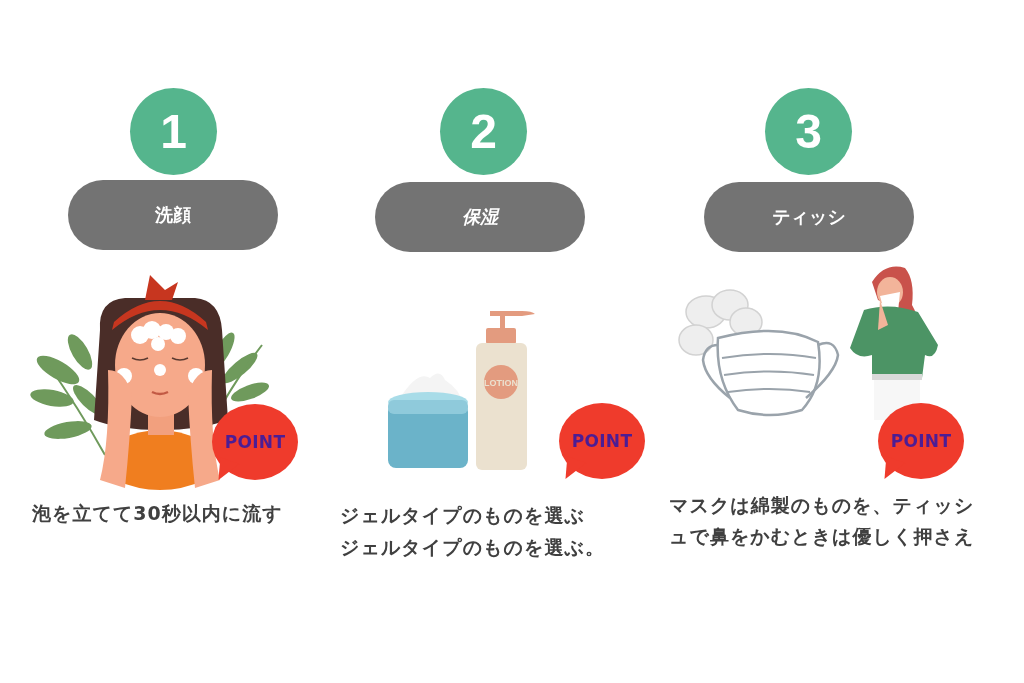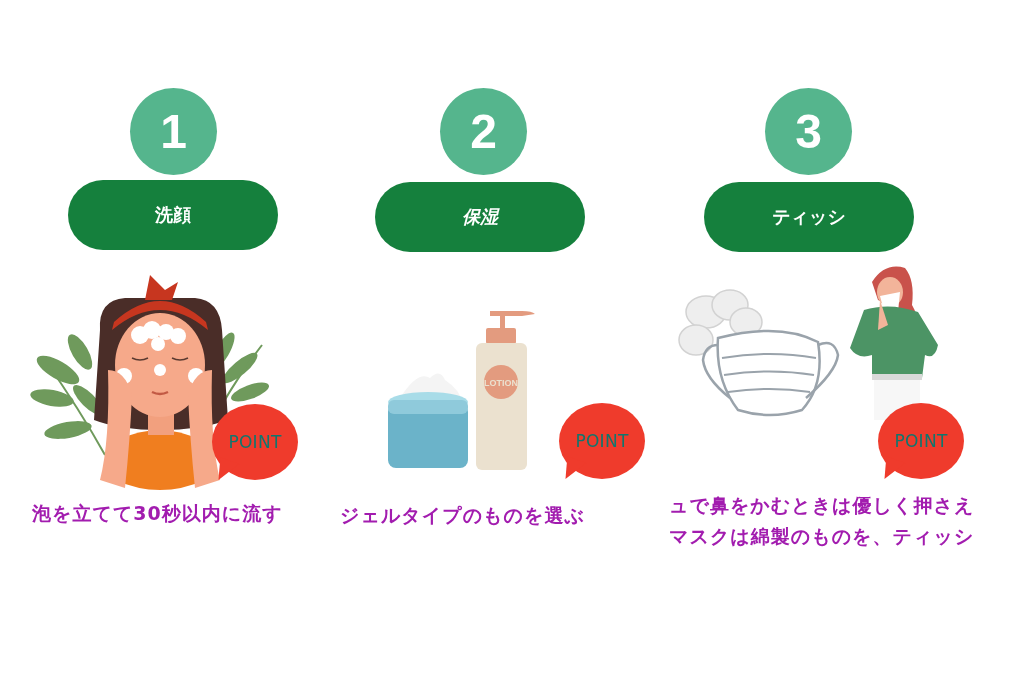--- a/index.html
+++ b/index.html
@@ -1,29 +1,29 @@
 <!DOCTYPE html>
 <html><head>
 <meta charset="utf-8">
 <style>
   html,body{margin:0;padding:0;}
   body{width:1024px;height:683px;background:#ffffff;position:relative;overflow:hidden;
        font-family:"DejaVu Sans","Liberation Sans",sans-serif;}
   .num-circle{position:absolute;width:87px;height:87px;border-radius:50%;background:#55b58d;
      color:#fff;font-family:"Liberation Sans",sans-serif;font-weight:bold;font-size:48px;
      display:flex;align-items:center;justify-content:center;line-height:1;}
-  .pill{position:absolute;width:210px;height:70px;border-radius:35px;background:#15803d;
+  .pill{position:absolute;width:210px;height:70px;border-radius:35px;background:#737373;
      color:#fff;font-weight:bold;font-size:18px;display:flex;align-items:center;justify-content:center;}
   .point{position:absolute;width:86px;height:76px;}
   .point .bubble{position:absolute;left:0;top:0;width:86px;height:76px;border-radius:50%;background:#ef3b2c;}
   .point .tail{position:absolute;left:4px;top:56px;width:0;height:0;
      border-left:6px solid transparent;border-right:14px solid transparent;border-top:22px solid #ef3b2c;transform:rotate(20deg);}
   .point .label{position:absolute;left:0;top:0;width:86px;height:76px;display:flex;align-items:center;justify-content:center;
-     color:#0f766e;font-family:"DejaVu Sans",sans-serif;font-size:17px;font-weight:normal;letter-spacing:0.3px;}
-  .caption{position:absolute;color:#a21caf;font-weight:bold;font-size:19px;line-height:32px;letter-spacing:1px;}
+     color:#4c1d95;font-family:"DejaVu Sans",sans-serif;font-size:17px;font-weight:bold;letter-spacing:0.3px;}
+  .caption{position:absolute;color:#404040;font-weight:bold;font-size:19px;line-height:32px;letter-spacing:1px;}
   svg{position:absolute;overflow:visible;}
 </style>
 </head>
 <body>
 
 <div class="num-circle" style="left:130px;top:88px;">
   <span>1</span>
 </div>
 <div class="pill" style="left:68px;top:180px;">
   <span>洗顔</span>
@@ -112,20 +112,21 @@
 </svg>
 
 <div class="point" style="left:559px;top:403px;">
   <div class="bubble"></div>
   <div class="tail"></div>
   <div class="label">POINT</div>
 </div>
 
 <div class="caption" style="left:340px;top:499px;width:300px;">
   <div>ジェルタイプのものを選ぶ</div>
+  <div>ジェルタイプのものを選ぶ。</div>
 </div>
 
 <div class="num-circle" style="left:765px;top:88px;">
   <span>3</span>
 </div>
 <div class="pill" style="left:704px;top:182px;">
   <span>ティッシ</span>
 </div>
 
 <svg style="left:0;top:0;" width="1024" height="683">
@@ -159,15 +160,15 @@
   <rect x="874" y="380" width="46" height="40" fill="#f7f7f7"></rect>
 </svg>
 
 <div class="point" style="left:878px;top:403px;">
   <div class="bubble"></div>
   <div class="tail"></div>
   <div class="label">POINT</div>
 </div>
 
 <div class="caption" style="left:669px;top:490px;width:345px;line-height:31px;">
+  <div>マスクは綿製のものを、ティッシ</div>
   <div>ュで鼻をかむときは優しく押さえ</div>
-  <div>マスクは綿製のものを、ティッシ</div>
 </div>
 
 </body></html>

